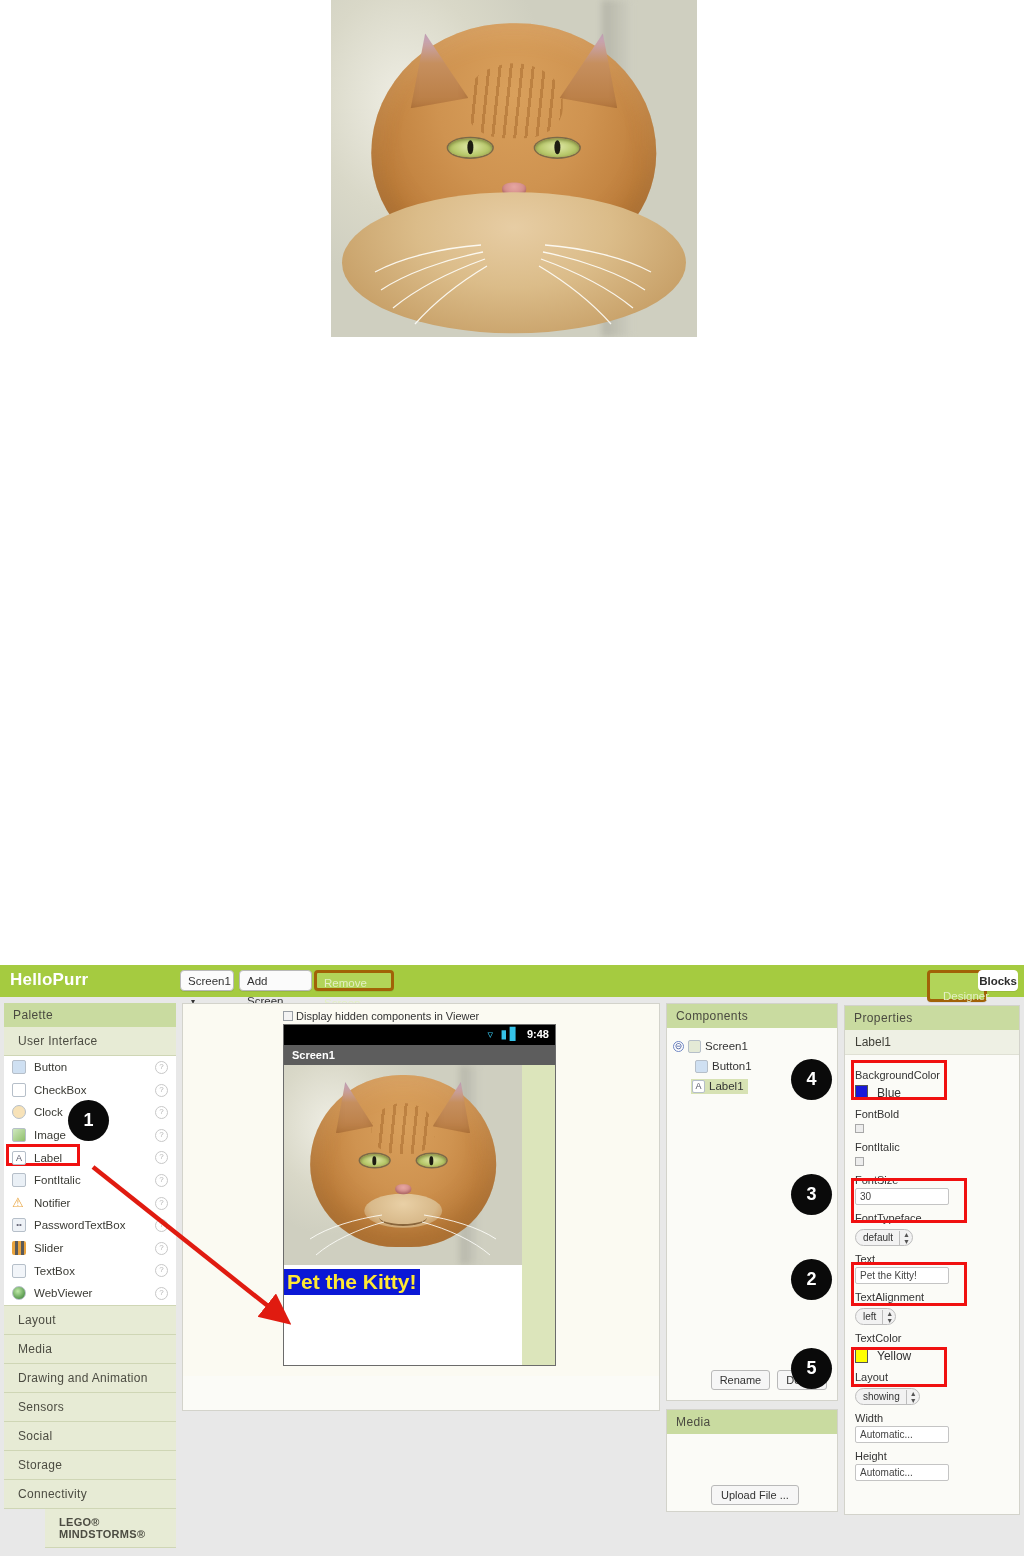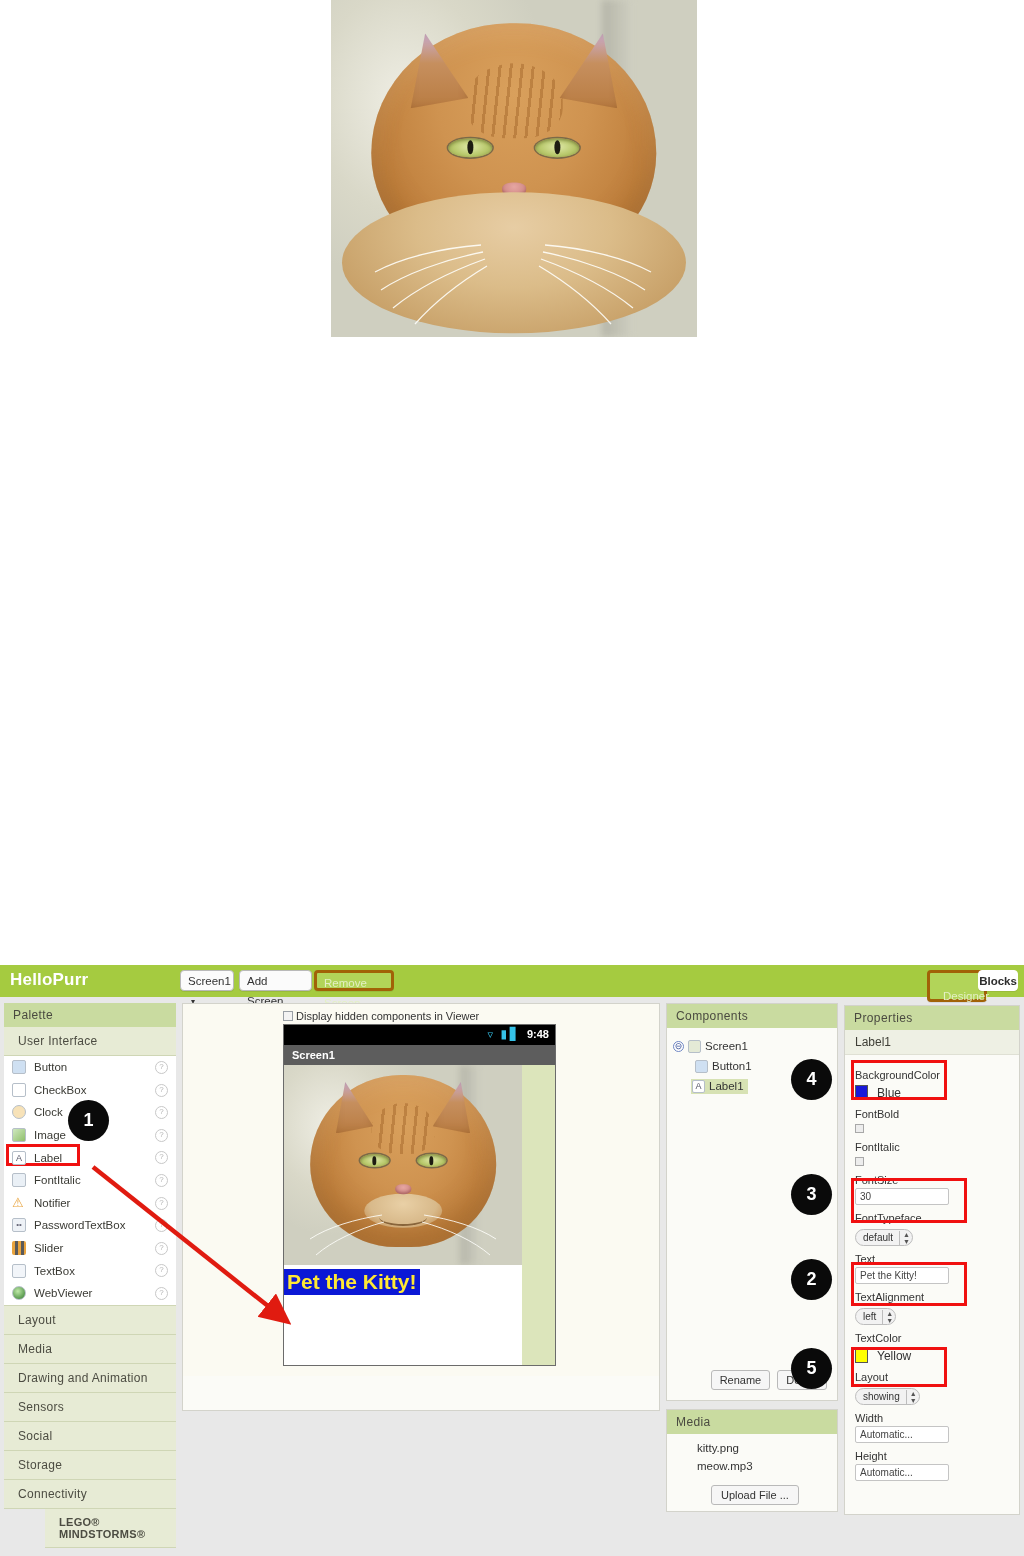--- a/index.html
+++ b/index.html
@@ -339,24 +339,20 @@
       </div>
     </div>
     <div class="cmp-btns">
       <span class="sm-btn">Rename</span>
       <span class="sm-btn">Delete</span>
     </div>
   </div>
 
   <div id="media" class="panel">
     <div class="panel-head">Media</div>
-    <div class="media-list">
-      <div>kitty.png</div>
-      <div>meow.mp3</div>
-    </div>
     <span class="upload-btn">Upload File ...</span>
   </div>
 
   <div id="properties" class="panel">
     <div class="panel-head">Properties</div>
     <div class="prop-name">Label1</div>
     <div class="prop-list">
 
       <div class="prop-k">BackgroundColor</div>
       <div>

